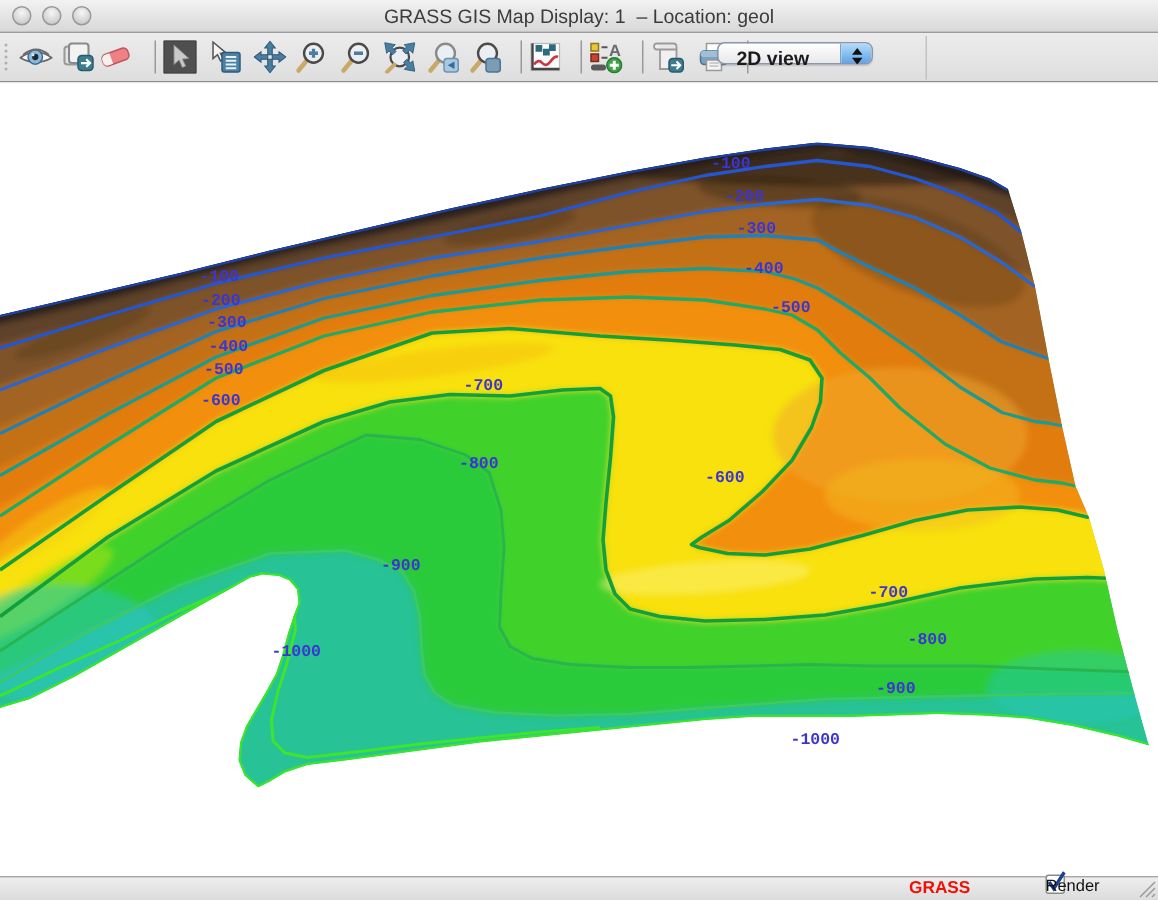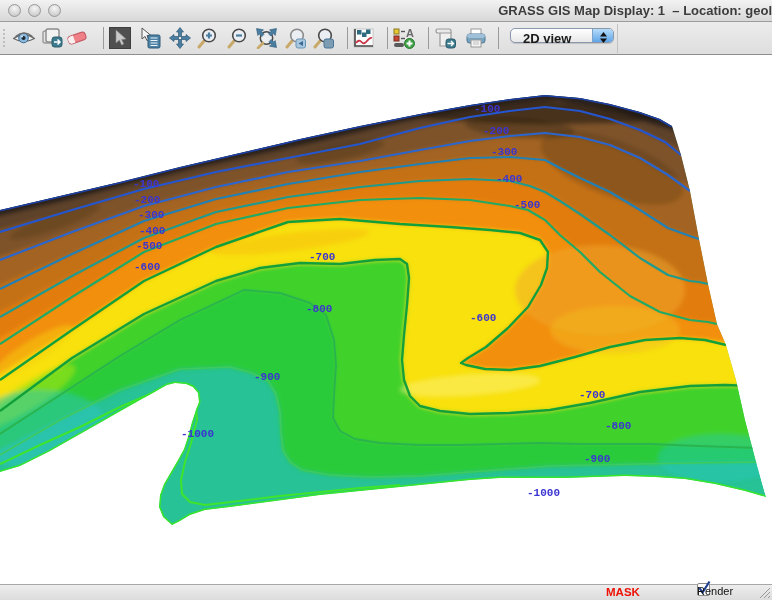--- a/index.html
+++ b/index.html
@@ -1,17 +1,17 @@
 <!DOCTYPE html>
 <html><head><meta charset="utf-8"><style>
 *{margin:0;padding:0;box-sizing:border-box}
 html,body{width:772px;height:600px;overflow:hidden;background:#fff;font-family:"Liberation Sans",sans-serif}
 .titlebar{position:absolute;left:0;top:0;width:772px;height:22px;background:linear-gradient(#f2f2f2,#d8d8d8);border-bottom:1px solid #9c9c9c}
 .tl{position:absolute;top:4px;width:13px;height:13px;border-radius:50%;border:1px solid #989898;background:radial-gradient(circle at 50% 32%,#f6f6f6,#c6c6c6 88%)}
-.title{position:absolute;left:0;right:0;top:3px;text-align:right;font-size:13px;font-weight:bold;color:#3c3c3c}
+.title{position:absolute;left:0;right:0;top:3px;text-align:center;font-size:13px;font-weight:normal;color:#3c3c3c}
 .toolbar{position:absolute;left:0;top:22px;width:772px;height:33px;background:linear-gradient(#ececec,#dedede);border-bottom:1px solid #8e8e8e}
 .sep{position:absolute;top:5px;width:1px;height:22px;background:#9a9a9a}
 .ticon{position:absolute;top:5px;width:22px;height:22px}
 .dd{position:absolute;border:1px solid #8a97ad;border-radius:5px;background:linear-gradient(#ffffff,#e8e8e8);box-shadow:0 1px 1px rgba(0,0,0,0.15)}
 .ddcap{position:absolute;right:0;top:0;bottom:0;width:21px;border-radius:0 4px 4px 0;background:linear-gradient(#b5dcf8,#5fa5e8);border-left:1px solid #7aa2cc}
 .ddtxt{position:absolute;left:12px;top:2px;font-size:13px;font-weight:bold;color:#1a1a1a}
 .canvas{position:absolute;left:0;top:55px;width:772px;height:529px;background:#fff}
 .statusbar{position:absolute;left:0;top:584px;width:772px;height:16px;background:linear-gradient(#ededed,#dcdcdc);border-top:1px solid #a8a8a8}
 </style></head>
 <body>
@@ -129,21 +129,21 @@
     <div style="position:absolute;left:617px;top:2px;width:1px;height:29px;background:#c2c2c2"></div>
 <svg class="ticon" style="left:1px;width:8px" width="8" height="22">
       <g fill="#b0b0b0">
         <circle cx="3" cy="3" r="1"></circle>
         <circle cx="3" cy="7" r="1"></circle>
         <circle cx="3" cy="11" r="1"></circle>
         <circle cx="3" cy="15" r="1"></circle>
         <circle cx="3" cy="19" r="1"></circle>
       </g>
     </svg>
-<div class="dd" style="left:510px;top:6px;width:104px;height:15px">
+<div class="dd" style="left:478px;top:6px;width:104px;height:15px">
  <div class="ddtxt">2D view</div>
  <div class="ddcap">
   <svg width="21" height="17">
           <path d="M10.5 3 L14 7.5 L7 7.5 Z" fill="#111"></path>
           <path d="M10.5 14 L14 9.5 L7 9.5 Z" fill="#111"></path>
         </svg>
  </div>
 </div>
 </div>
 <div class="canvas">
@@ -212,21 +212,21 @@
 <text x="470" y="321" font-family="Liberation Mono, monospace" font-size="11" font-weight="bold" fill="#3b35d1">-600</text>
 <text x="254" y="380" font-family="Liberation Mono, monospace" font-size="11" font-weight="bold" fill="#3b35d1">-900</text>
 <text x="181" y="437" font-family="Liberation Mono, monospace" font-size="11" font-weight="bold" fill="#3b35d1">-1000</text>
 <text x="579" y="398" font-family="Liberation Mono, monospace" font-size="11" font-weight="bold" fill="#3b35d1">-700</text>
 <text x="605" y="429" font-family="Liberation Mono, monospace" font-size="11" font-weight="bold" fill="#3b35d1">-800</text>
 <text x="584" y="462" font-family="Liberation Mono, monospace" font-size="11" font-weight="bold" fill="#3b35d1">-900</text>
 <text x="527" y="496" font-family="Liberation Mono, monospace" font-size="11" font-weight="bold" fill="#3b35d1">-1000</text>
 </svg>
 </div>
 <div class="statusbar">
- <div style="position:absolute;left:606px;top:1px;font-size:11.5px;font-weight:bold;color:#ee1106">MASK</div>
+ <div style="position:absolute;left:606px;top:1px;font-size:11.5px;font-weight:bold;color:#ee1106">GRASS</div>
  <div style="position:absolute;left:697px;top:-2px;width:13px;height:13px;background:#fff;border:1px solid #8a8a8a;border-radius:2px"></div>
  <svg style="position:absolute;left:697px;top:-5px" width="18" height="17">
       <path d="M2.5 8 L5.5 12.5 L12.5 1.5" fill="none" stroke="#1d3f8f" stroke-width="2.2"></path>
     </svg>
  <div style="position:absolute;left:697px;top:0px;font-size:11px;color:#111">Render</div>
  <svg style="position:absolute;right:1px;bottom:1px" width="13" height="13">
   <path d="M12 2 L2 12 M12 6 L6 12 M12 10 L10 12" stroke="#9a9a9a" stroke-width="1"></path>
  </svg>
 </div>
 

